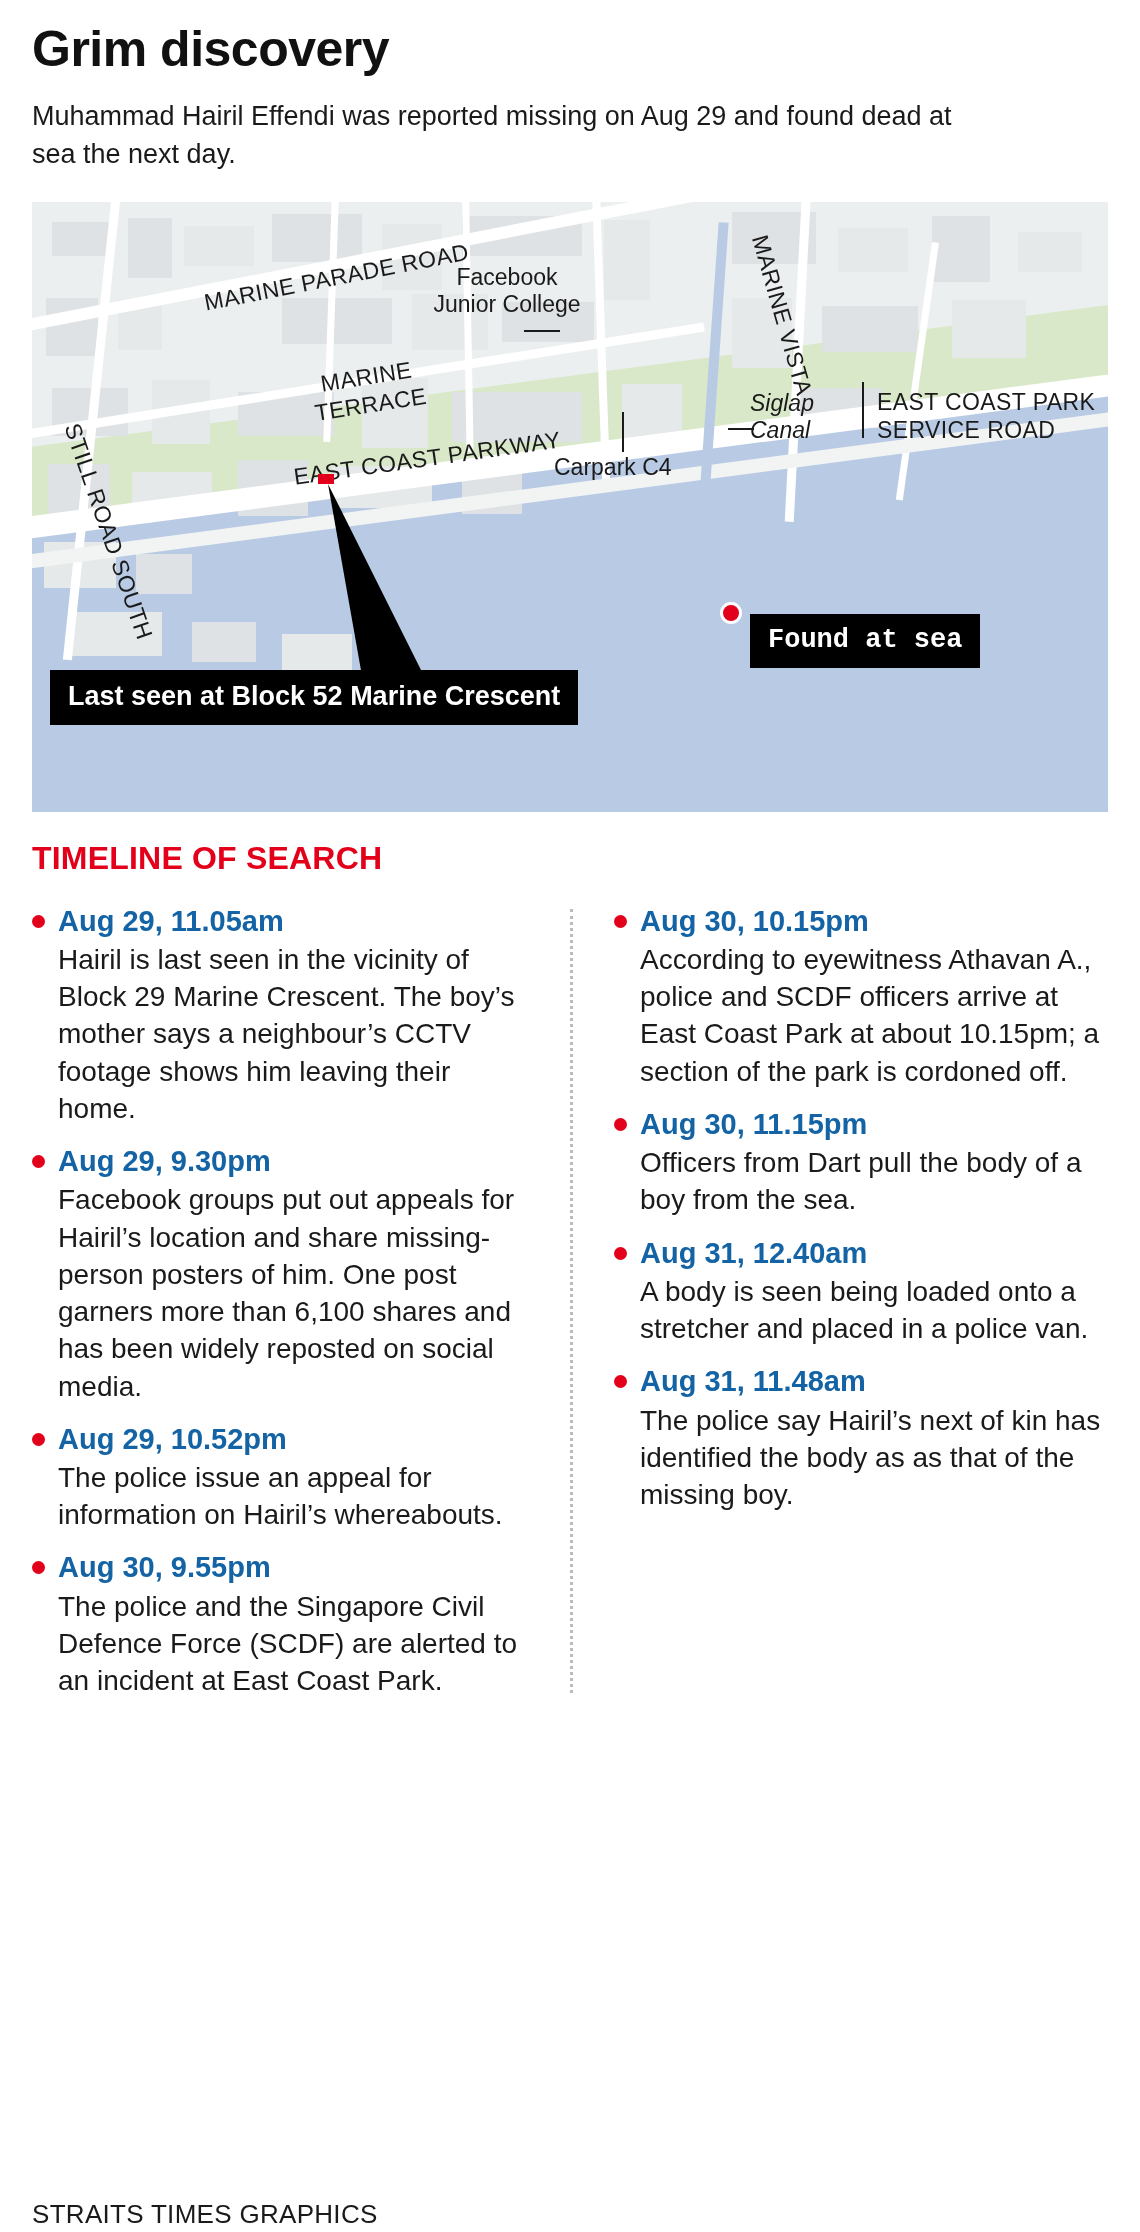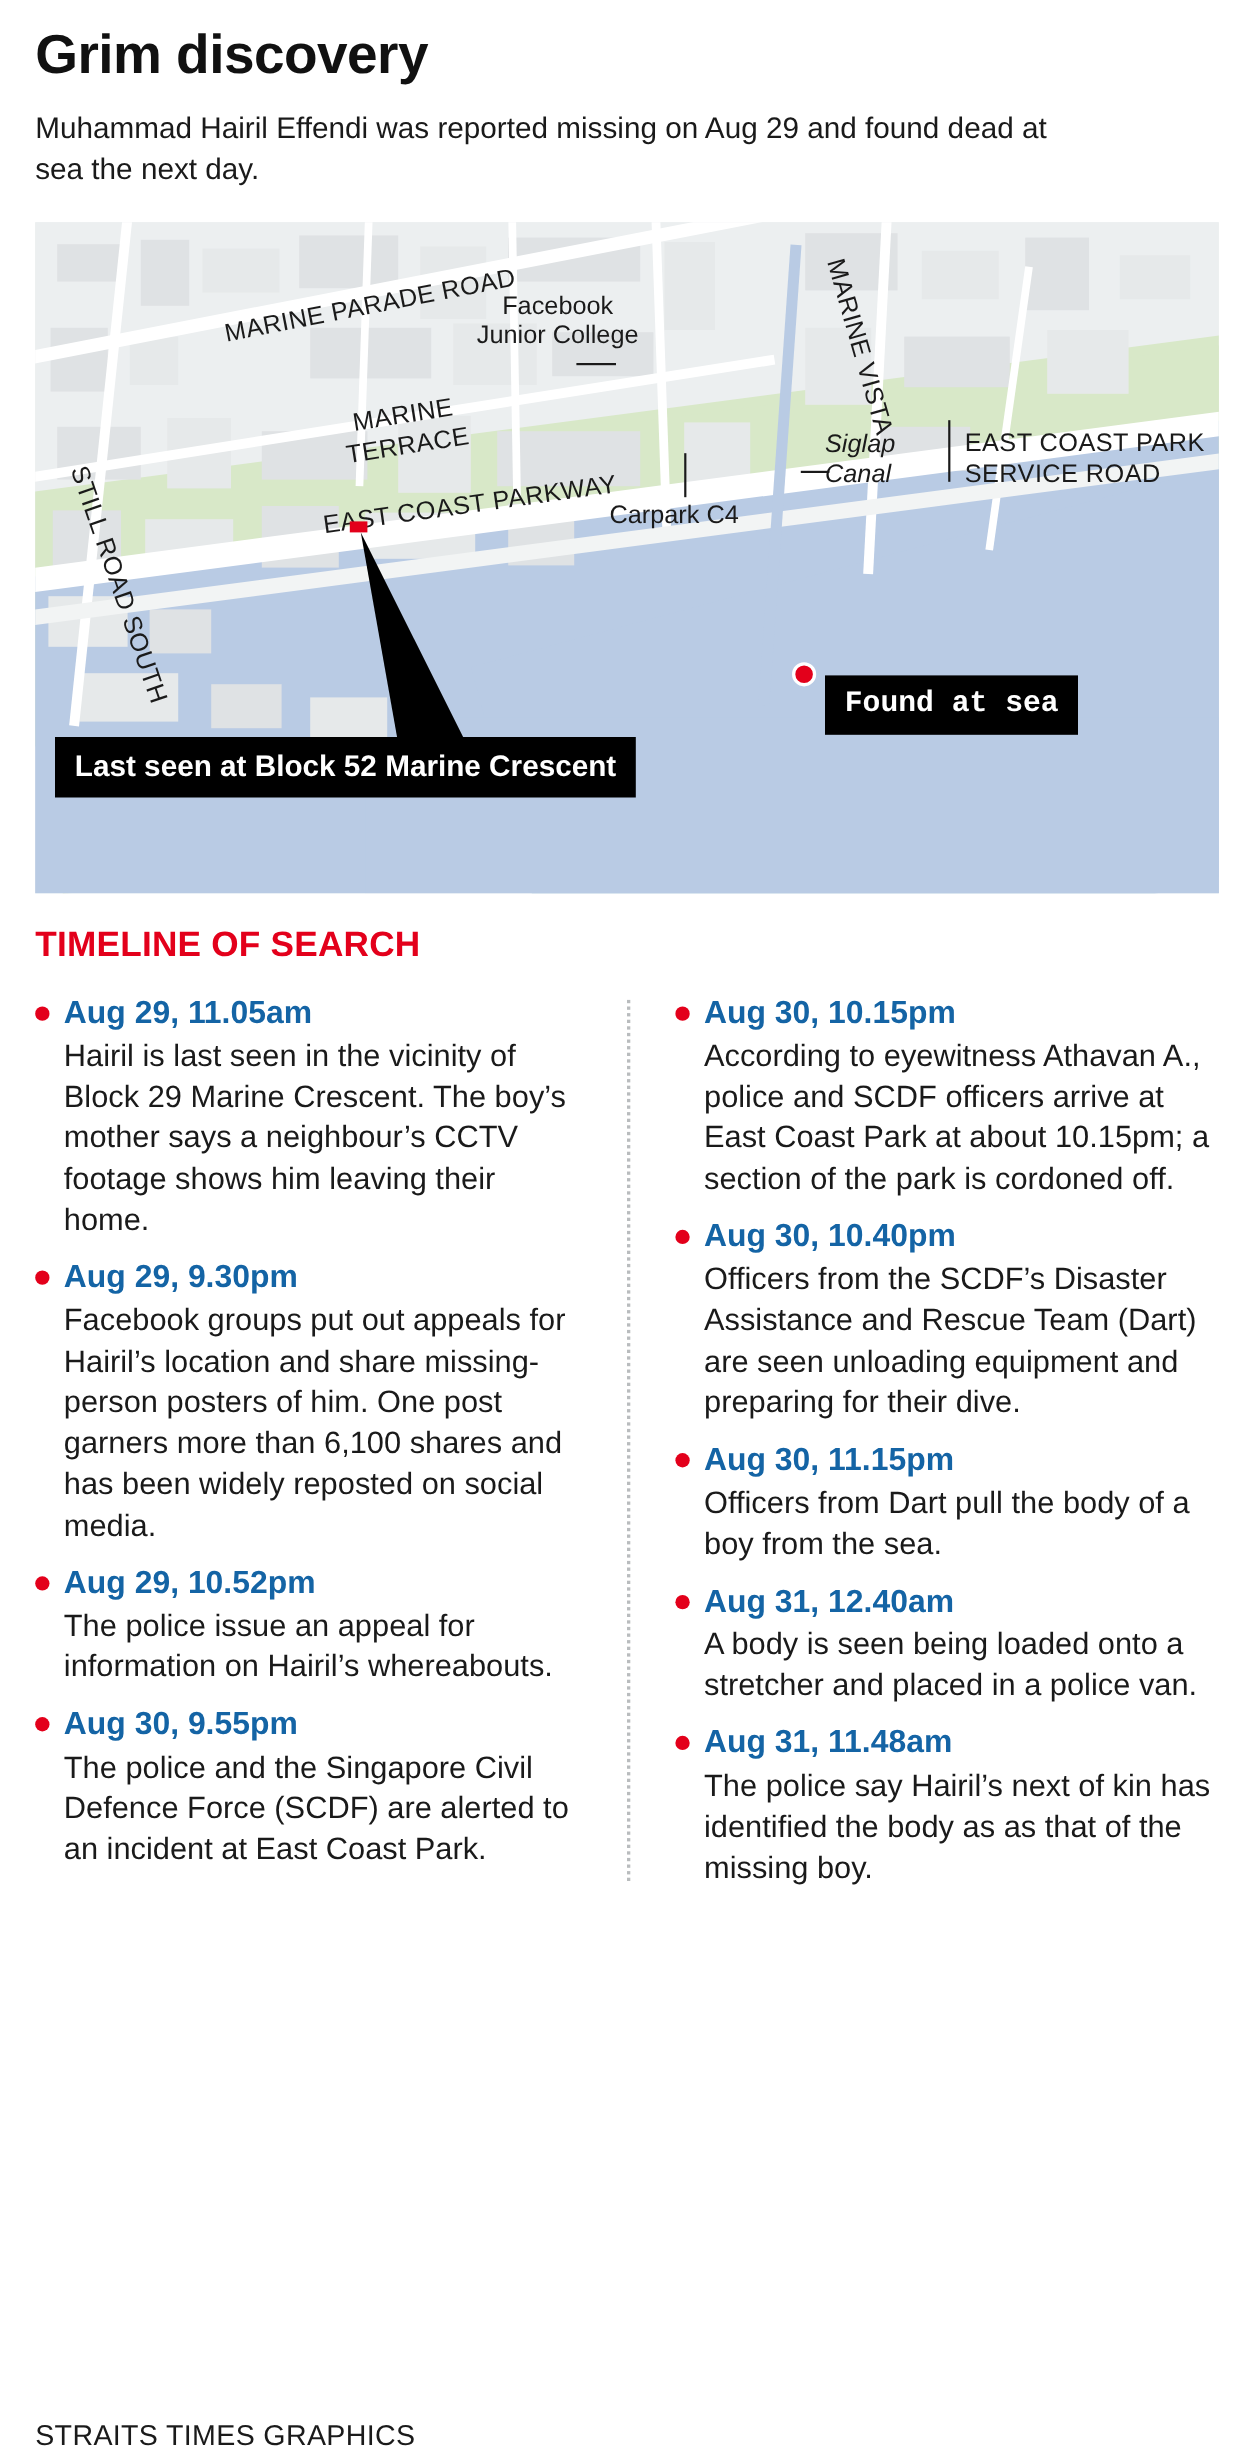--- a/index.html
+++ b/index.html
@@ -377,25 +377,20 @@
     </div>
 
     <div class="col right">
       <div class="entry">
         <span class="bullet"></span>
         <div class="etime">Aug 30, 10.15pm</div>
         <div class="etext">According to eyewitness Athavan A., police and SCDF officers arrive at East Coast Park at about 10.15pm; a section of the park is cordoned off.</div>
       </div>
       <div class="entry">
         <span class="bullet"></span>
-        <div class="etime">Aug 30, 10.40pm</div>
-        <div class="etext">Officers from the SCDF’s Disaster Assistance and Rescue Team (Dart) are seen unloading equipment and preparing for their dive.</div>
-      </div>
-      <div class="entry">
-        <span class="bullet"></span>
         <div class="etime">Aug 30, 11.15pm</div>
         <div class="etext">Officers from Dart pull the body of a boy from the sea.</div>
       </div>
       <div class="entry">
         <span class="bullet"></span>
         <div class="etime">Aug 31, 12.40am</div>
         <div class="etext">A body is seen being loaded onto a stretcher and placed in a police van.</div>
       </div>
       <div class="entry">
         <span class="bullet"></span>

